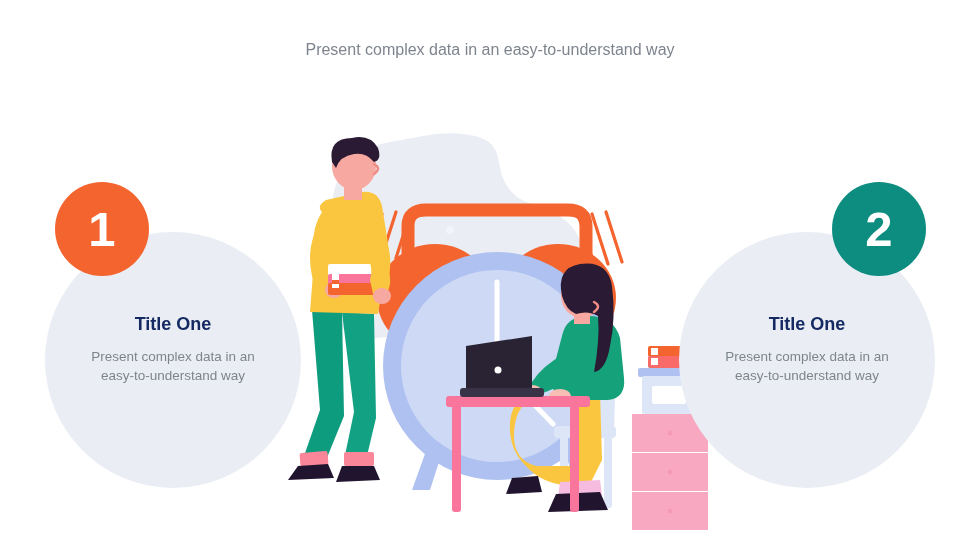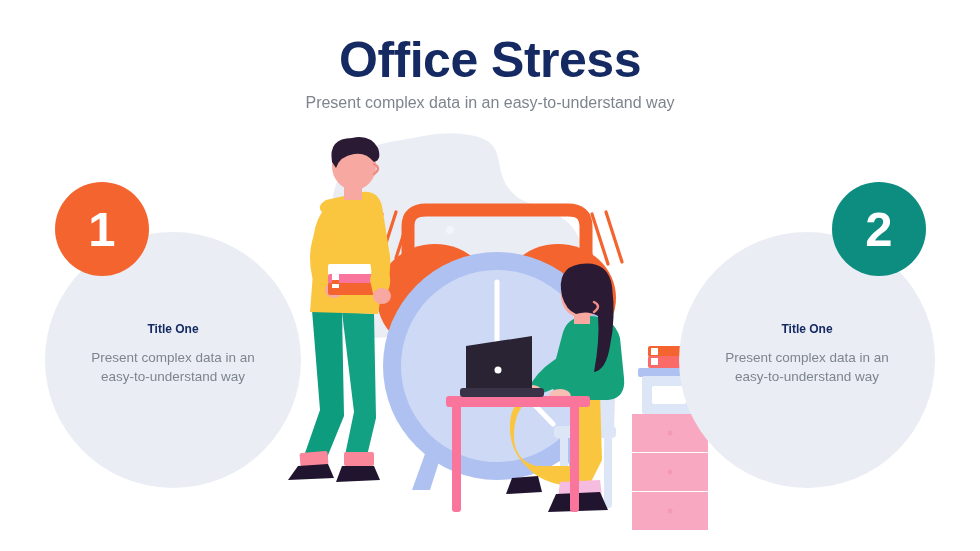--- a/index.html
+++ b/index.html
@@ -57,24 +57,24 @@
     background: #EAEEF4;
   }
   .panel-text {
     position: absolute;
     left: 16px;
     top: 78px;
     width: 224px;
     text-align: center;
   }
   .panel-title {
-    font-size: 12px;
+    font-size: 18px;
     font-weight: bold;
     color: #152A63;
-    margin: 12px 0 12px 0;
+    margin: 4px 0 12px 0;
   }
   .panel-body {
     font-size: 13.5px;
     color: #7E848E;
     line-height: 1.42;
     margin: 0;
     padding: 0 22px;
   }
   .badge {
     position: absolute;
@@ -103,21 +103,20 @@
     height: 421px;
   }
   #illustration svg { display: block; }
 </style>
 </head>
 <body>
 
 <div id="slide">
 
   <div class="header">
-    <h1 class="slide-title">Office Stress</h1>
     <p class="slide-subtitle">Present complex data in an easy-to-understand way</p>
   </div>
 
   <div id="illustration">
     <svg width="460" height="421" viewBox="0 0 460 421" xmlns="http://www.w3.org/2000/svg">
 
       <g>
         <path d="M120 12 C70 20 50 70 70 105 C85 132 60 145 58 170 C56 198 92 215 125 205
                  C160 194 175 165 205 160 C240 154 262 178 292 165 C322 152 320 110 295 90
                  C272 72 255 78 240 60 C222 38 238 14 205 6 C175 -1 152 7 120 12 Z" fill="#EAEEF4"></path>

